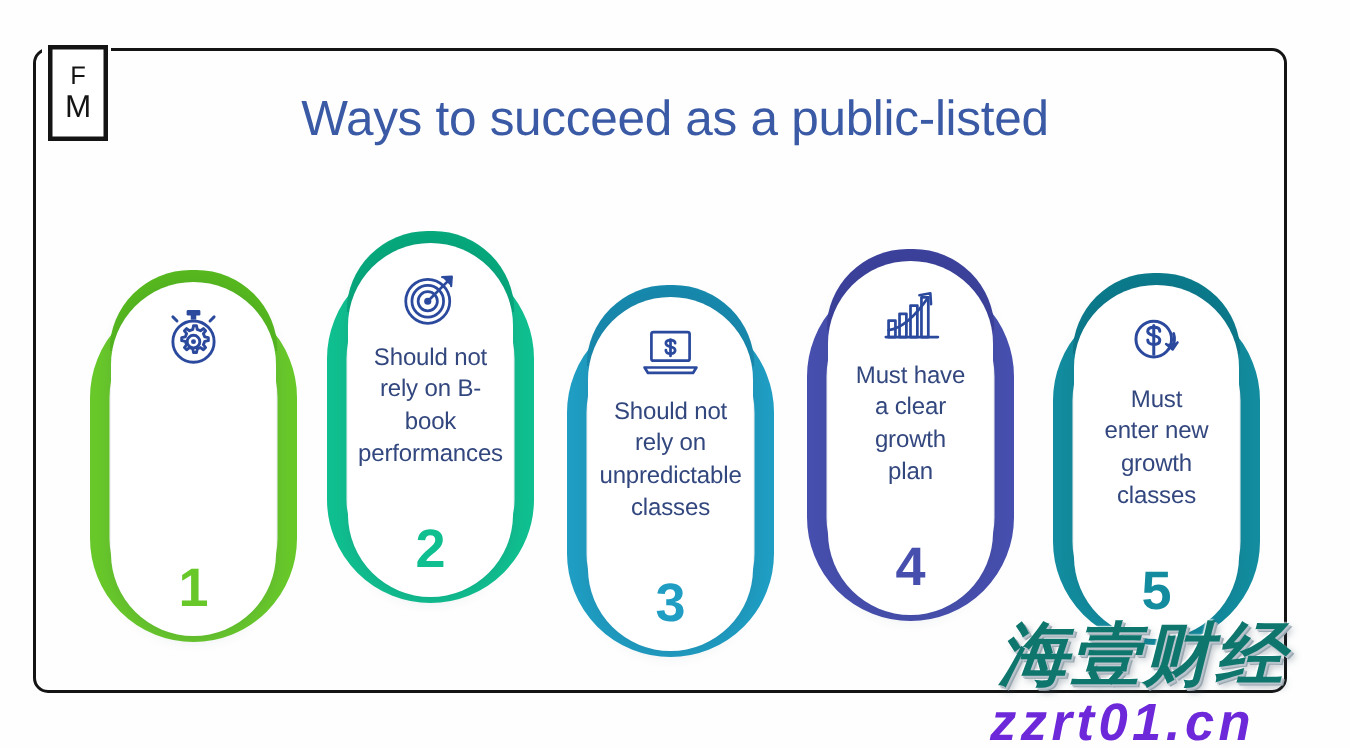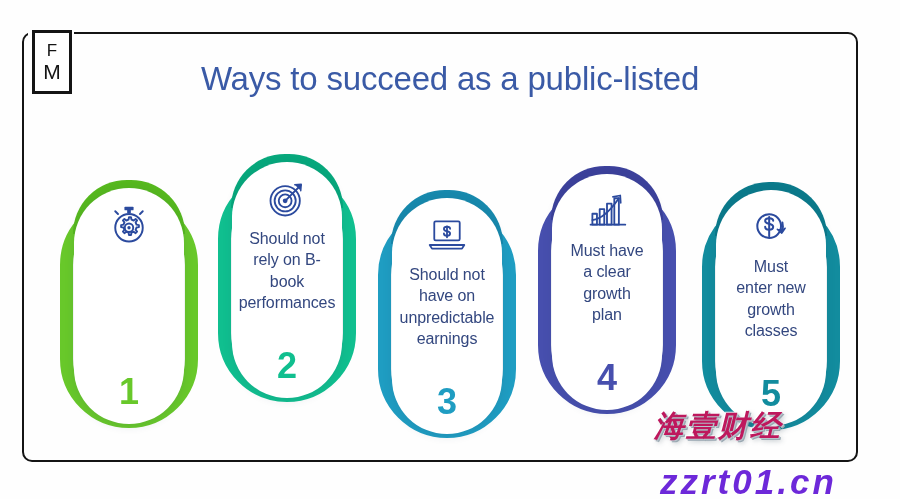--- a/index.html
+++ b/index.html
@@ -146,26 +146,26 @@
 
   
   .watermark{
     position:absolute;
     left:650px;top:400px;
     width:250px;height:99px;
     pointer-events:none;
   }
   .wm-cn{
     position:absolute;
-    left:4px;top:6px;
-    font-size:30px;
+    left:16px;top:6px;
+    font-size:46px;
     font-weight:700;
     font-style:italic;
     letter-spacing:2px;
-    color:#be185d;
+    color:#0f766e;
     text-shadow:
        1px 1px 0 #b9c4cc,
        2px 2px 0 #9aa8b2,
       -1px -1px 1px rgba(255,255,255,0.9),
        3px 3px 5px rgba(60,80,95,0.35);
     white-space:nowrap;
   }
   .wm-url{
     position:absolute;
     left:10px;top:62px;
@@ -243,21 +243,21 @@
     <div class="pill">
       <div class="icon-wrap">
 
     <svg width="44" height="40" viewBox="0 0 48 44" fill="none" stroke="#2b4a9e" stroke-width="2" stroke-linecap="round" stroke-linejoin="round">
       <rect x="10" y="7" width="28" height="21" rx="1.5"></rect>
       <path d="M5 33 h38 l-2.5 4 h-33 z"></path>
       <path d="M24 12.5 v12"></path>
       <path d="M27.4 15.2 c0-1.5-1.5-2.3-3.4-2.3 -1.9 0-3.4 .8-3.4 2.4 0 3.4 6.8 1.6 6.8 5 0 1.7-1.5 2.5-3.4 2.5 -1.9 0-3.4-.9-3.4-2.5"></path>
     </svg>
       </div>
-      <div class="card-text">Should not have on unpredictable earnings</div>
+      <div class="card-text">Should not rely on unpredictable classes</div>
       <div class="card-num" style="color:#1f9dc2;">3</div>
     </div>
       </div>
       <div class="card" style="left: 500px; top: 32px;">
     <div class="ring" style="border-color:#474fae;"></div>
     <div class="ring-notch"></div>
     <div class="ring-cap" style="border-color:#3c419b;"></div>
     <div class="pill">
       <div class="icon-wrap">
 

